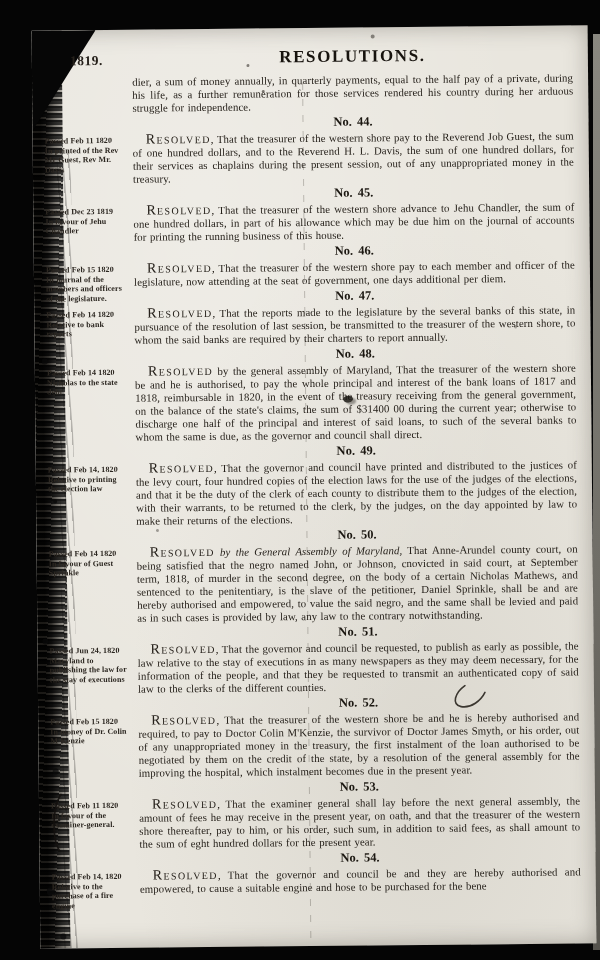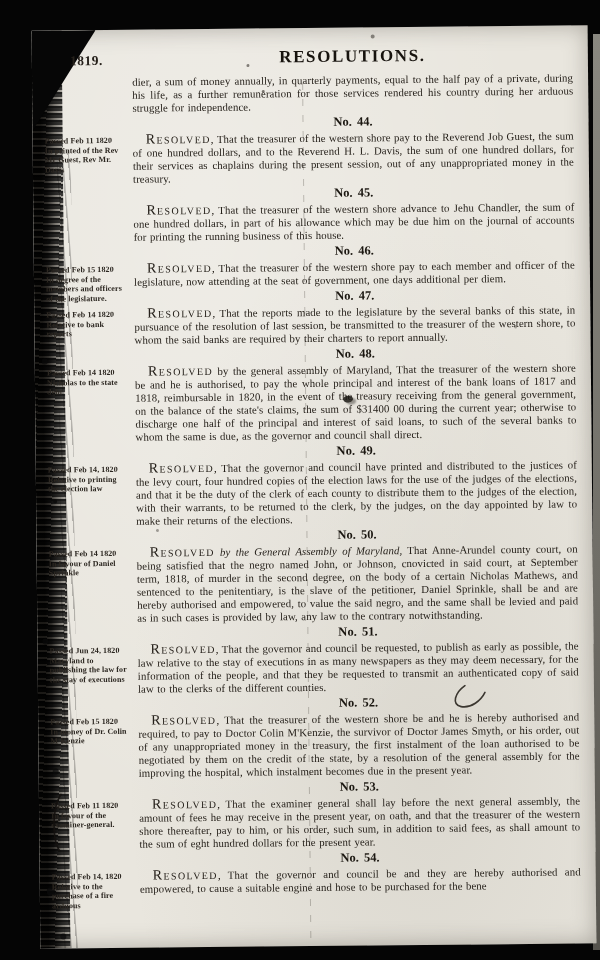--- a/index.html
+++ b/index.html
@@ -117,30 +117,34 @@
       <span class="m-date">Passed Feb 11 1820</span>
       <span>In printed of the Rev Mr Guest, Rev Mr. Davis</span>
     </div>
     <p class="body-text res-body">
       <span class="lead">Resolved</span><span class="lead-italic"></span><span>, That the treasurer of the western shore pay to the Reverend Job Guest, the sum of one hundred dollars, and to the Reverend H. L. Davis, the sum of one hundred dollars, for their services as chaplains during the present session, out of any unappropriated money in the treasury.</span>
     </p>
   </div>
 
   <div class="res">
     <div class="res-head">No. 45.</div>
+    <div class="res-margin">
+      <span class="m-date">Passed Dec 23 1819</span>
+      <span>In favour of Jehu Chandler</span>
+    </div>
     <p class="body-text res-body">
       <span class="lead">Resolved</span><span class="lead-italic"></span><span>, That the treasurer of the western shore advance to Jehu Chandler, the sum of one hundred dollars, in part of his allowance which may be due him on the journal of accounts for printing the running business of this house.</span>
     </p>
   </div>
 
   <div class="res">
     <div class="res-head">No. 46.</div>
     <div class="res-margin">
       <span class="m-date">Passed Feb 15 1820</span>
-      <span>In degree of the members and officers of the legislature.</span>
+      <span>In journal of the members and officers of the legislature.</span>
     </div>
     <p class="body-text res-body">
       <span class="lead">Resolved</span><span class="lead-italic"></span><span>, That the treasurer of the western shore pay to each member and officer of the legislature, now attending at the seat of government, one days additional per diem.</span>
     </p>
   </div>
 
   <div class="res">
     <div class="res-head">No. 47.</div>
     <div class="res-margin">
       <span class="m-date">Passed Feb 14 1820</span>
@@ -170,21 +174,21 @@
     </div>
     <p class="body-text res-body">
       <span class="lead">Resolved</span><span class="lead-italic"></span><span>, That the governor and council have printed and distributed to the justices of the levy court, four hundred copies of the election laws for the use of the judges of the elections, and that it be the duty of the clerk of each county to distribute them to the judges of the election, with their warrants, to be returned to the clerk, by the judges, on the day appointed by law to make their returns of the elections.</span>
     </p>
   </div>
 
   <div class="res">
     <div class="res-head">No. 50.</div>
     <div class="res-margin">
       <span class="m-date">Passed Feb 14 1820</span>
-      <span>In favour of Daniel Sprinkle</span>
+      <span>In favour of Guest Sprinkle</span>
     </div>
     <p class="body-text res-body">
       <span class="lead">Resolved</span><span class="lead-italic"> by the General Assembly of Maryland,</span><span> That Anne-Arundel county court, on being satisfied that the negro named John, or Johnson, cnovicted in said court, at September term, 1818, of murder in the second degree, on the body of a certain Nicholas Mathews, and sentenced to the penitentiary, is the slave of the petitioner, Daniel Sprinkle, shall be and are hereby authorised and empowered, to value the said negro, and the same shall be levied and paid as in such cases is provided by law, any law to the contrary notwithstanding.</span>
     </p>
   </div>
 
   <div class="res">
     <div class="res-head">No. 51.</div>
     <div class="res-margin">
       <span class="m-date">Passed Jun 24, 1820</span>
@@ -214,21 +218,21 @@
     </div>
     <p class="body-text res-body">
       <span class="lead">Resolved</span><span class="lead-italic"></span><span>, That the examiner general shall lay before the next general assembly, the amount of fees he may receive in the present year, on oath, and that the treasurer of the western shore thereafter, pay to him, or his order, such sum, in addition to said fees, as shall amount to the sum of eght hundred dollars for the present year.</span>
     </p>
   </div>
 
   <div class="res">
     <div class="res-head">No. 54.</div>
     <div class="res-margin">
       <span class="m-date">Passed Feb 14, 1820</span>
-      <span>Relative to the purchase of a fire arduous</span>
+      <span>Relative to the purchase of a fire engine</span>
     </div>
     <p class="body-text res-body">
       <span class="lead">Resolved</span><span class="lead-italic"></span><span>, That the governor and council be and they are hereby authorised and empowered, to cause a suitable engine and hose to be purchased for the bene</span>
     </p>
   </div>
 </div>
     </div>
 
     <svg class="mark" style="left:413px;top:658px;" width="52" height="26" viewBox="0 0 52 26">
       <path d="M14,1 C4,8 0,20 10,22 C20,24 30,16 34,8" fill="none" stroke="rgba(30,26,20,.85)" stroke-width="1.6" stroke-linecap="round"></path>

